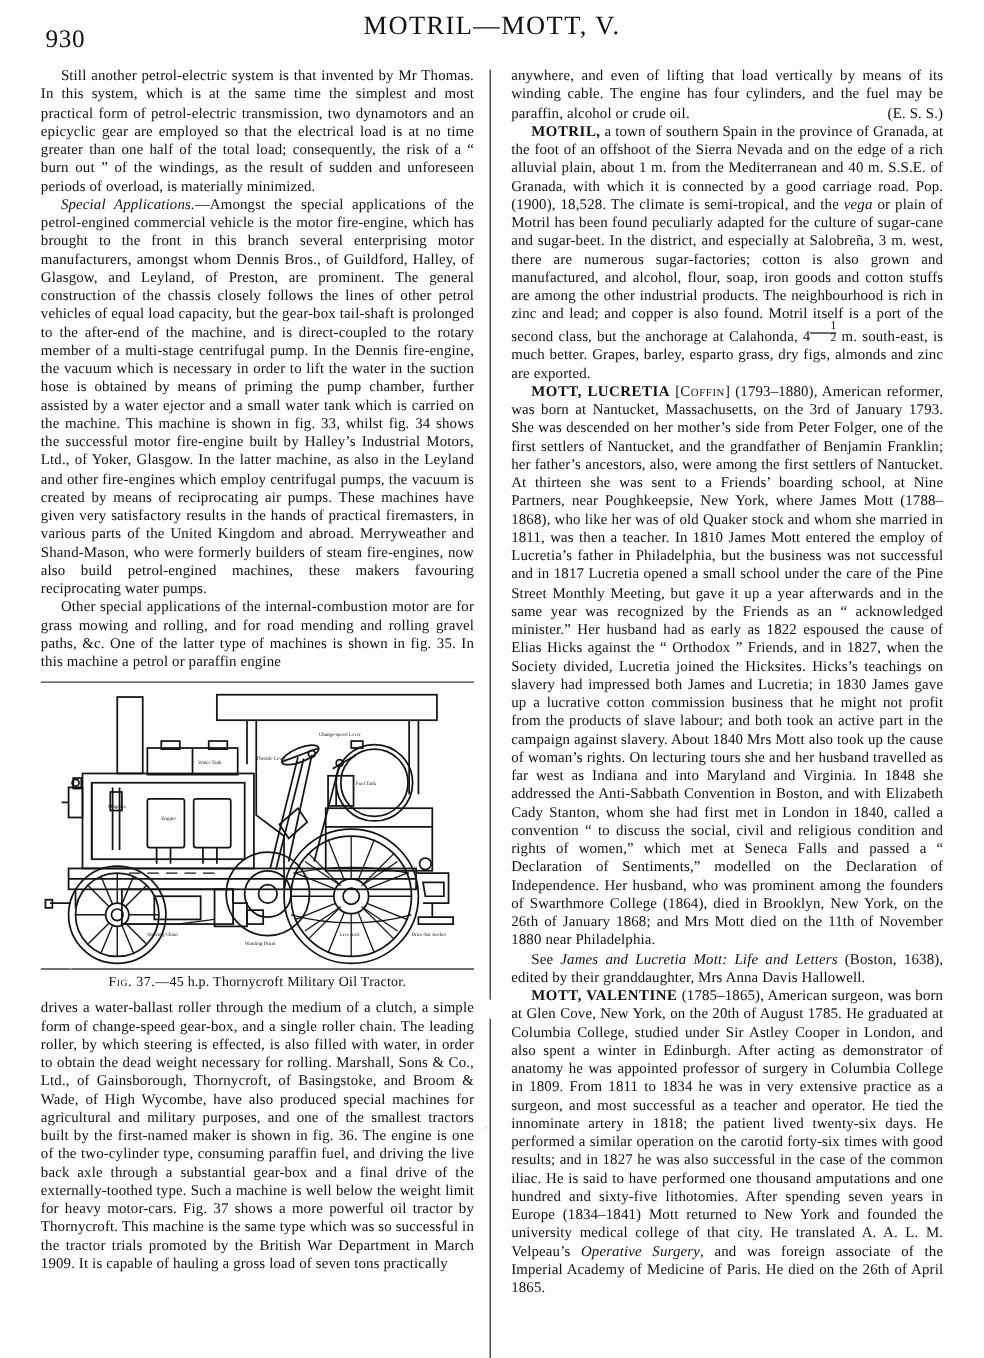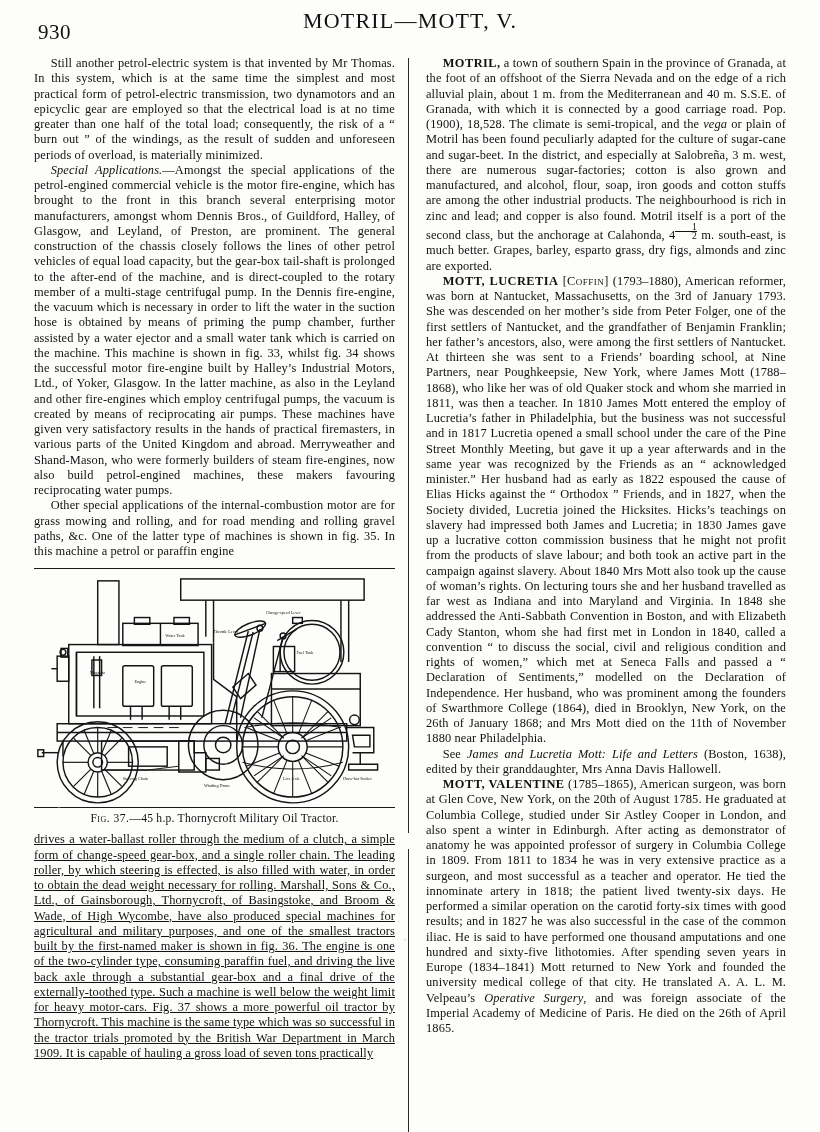--- a/index.html
+++ b/index.html
@@ -150,21 +150,21 @@
     line-height: 14px;
     margin-top: 4px;
     margin-bottom: 3px;
     letter-spacing: 0.02em;
   }
   .fig-caption .sc { font-variant: small-caps; margin-top: 48px; }
 
   .lower-left {
     margin-top: 2px;
   }
-  .lower-left p { text-indent: 0; text-decoration: underline; }
+  .lower-left p { text-indent: 0; }
 
   .speck {
     position: absolute;
     background: #cfcfc8;
     border-radius: 50%;
     opacity: .55;
   }
 </style>
 </head>
 <body>
@@ -358,20 +358,21 @@
         <div class="fig-caption"><span class="sc">Fig. 37.</span><span>—</span><span>45 h.p. Thornycroft Military Oil Tractor.</span></div>
       </div>
 
       <div class="lower-left">
         <p class="noindent">drives a water-ballast roller through the medium of a clutch, a simple form of change-speed gear-box, and a single roller chain. The leading roller, by which steering is effected, is also filled with water, in order to obtain the dead weight necessary for rolling. Marshall, Sons &amp; Co., Ltd., of Gainsborough, Thornycroft, of Basingstoke, and Broom &amp; Wade, of High Wycombe, have also produced special machines for agricultural and military purposes, and one of the smallest tractors built by the first-named maker is shown in fig. 36. The engine is one of the two-cylinder type, consuming paraffin fuel, and driving the live back axle through a substantial gear-box and a final drive of the externally-toothed type. Such a machine is well below the weight limit for heavy motor-cars. Fig. 37 shows a more powerful oil tractor by Thornycroft. This machine is the same type which was so successful in the tractor trials promoted by the British War Department in March 1909. It is capable of hauling a gross load of seven tons practically</p>
       </div>
     </div>
 
     <div class="col col-right">
 
+      <p class="noindent"><span>anywhere, and even of lifting that load vertically by means of its winding cable. The engine has four cylinders, and the fuel may be paraffin, alcohol or crude oil.</span><span class="sig">(E. S. S.)</span></p>
 
       <p class="indent"><span class="bold-entry">MOTRIL,</span><span> a town of southern Spain in the province of Granada, at the foot of an offshoot of the Sierra Nevada and on the edge of a rich alluvial plain, about 1 m. from the Mediterranean and 40 m. S.S.E. of Granada, with which it is connected by a good carriage road. Pop. (1900), 18,528. The climate is semi-tropical, and the </span><span class="ital">vega</span><span> or plain of Motril has been found peculiarly adapted for the culture of sugar-cane and sugar-beet. In the district, and especially at Salobreña, 3 m. west, there are numerous sugar-factories; cotton is also grown and manufactured, and alcohol, flour, soap, iron goods and cotton stuffs are among the other industrial products. The neighbourhood is rich in zinc and lead; and copper is also found. Motril itself is a port of the second class, but the anchorage at Calahonda, </span><span>4</span><span class="frac"><sup>1</sup><sub>2</sub></span><span> m. south-east, is much better. Grapes, barley, esparto grass, dry figs, almonds and zinc are exported.</span></p>
 
       <p class="indent"><span class="bold-entry">MOTT, LUCRETIA</span><span> [</span><span class="sc">Coffin</span><span>] </span><span>(1793–1880), </span><span>American reformer, was born at Nantucket, Massachusetts, on the 3rd of January 1793. She was descended on her mother’s side from Peter Folger, one of the first settlers of Nantucket, and the grandfather of Benjamin Franklin; her father’s ancestors, also, were among the first settlers of Nantucket. At thirteen she was sent to a Friends’ boarding school, at Nine Partners, near Poughkeepsie, New York, where James Mott (1788–1868), who like her was of old Quaker stock and whom she married in 1811, was then a teacher. In 1810 James Mott entered the employ of Lucretia’s father in Philadelphia, but the business was not successful and in 1817 Lucretia opened a small school under the care of the Pine Street Monthly Meeting, but gave it up a year afterwards and in the same year was recognized by the Friends as an “ acknowledged minister.” Her husband had as early as 1822 espoused the cause of Elias Hicks against the “ Orthodox ” Friends, and in 1827, when the Society divided, Lucretia joined the Hicksites. Hicks’s teachings on slavery had impressed both James and Lucretia; in 1830 James gave up a lucrative cotton commission business that he might not profit from the products of slave labour; and both took an active part in the campaign against slavery. About 1840 Mrs Mott also took up the cause of woman’s rights. On lecturing tours she and her husband travelled as far west as Indiana and into Maryland and Virginia. In 1848 she addressed the Anti-Sabbath Convention in Boston, and with Elizabeth Cady Stanton, whom she had first met in London in 1840, called a convention “ to discuss the social, civil and religious condition and rights of women,” which met at Seneca Falls and passed a “ Declaration of Sentiments,” modelled on the Declaration of Independence. Her husband, who was prominent among the founders of Swarthmore College (1864), died in Brooklyn, New York, on the 26th of January 1868; and Mrs Mott died on the 11th of November 1880 near Philadelphia.</span></p>
 
       <p class="indent"><span>See </span><span class="ital">James and Lucretia Mott: Life and Letters</span><span> (Boston, 1638), edited by their granddaughter, Mrs Anna Davis Hallowell.</span></p>
 
       <p class="indent"><span class="bold-entry">MOTT, VALENTINE</span><span> (1785–1865), </span><span>American surgeon, was born at Glen Cove, New York, on the 20th of August 1785. He graduated at Columbia College, studied under Sir Astley Cooper in London, and also spent a winter in Edinburgh. After acting as demonstrator of anatomy he was appointed professor of surgery in Columbia College in 1809. From 1811 to 1834 he was in very extensive practice as a surgeon, and most successful as a teacher and operator. He tied the innominate artery in 1818; the patient lived twenty-six days. He performed a similar operation on the carotid forty-six times with good results; and in 1827 he was also successful in the case of the common iliac. He is said to have performed one thousand amputations and one hundred and sixty-five lithotomies. After spending seven years in Europe (1834–1841) Mott returned to New York and founded the university medical college of that city. He translated A. A. L. M. Velpeau’s </span><span class="ital">Operative Surgery</span><span>, and was foreign associate of the Imperial Academy of Medicine of Paris. He died on the 26th of April 1865.</span></p>
 
     </div>

